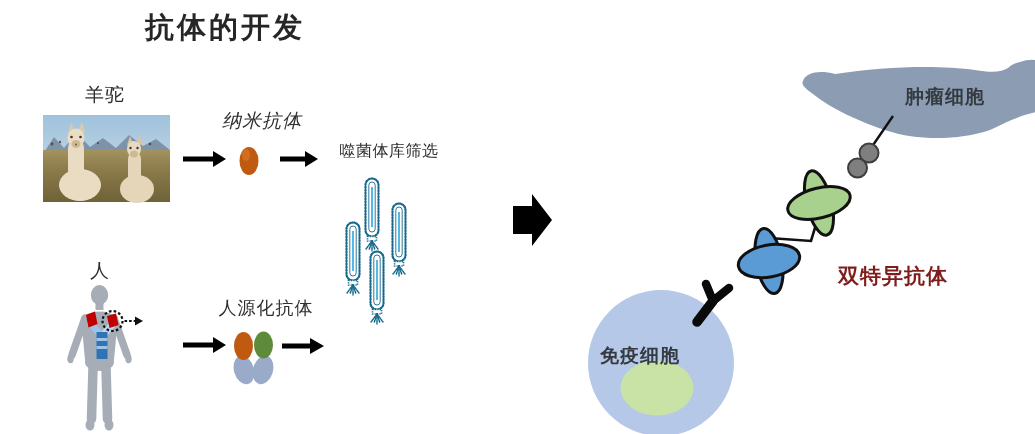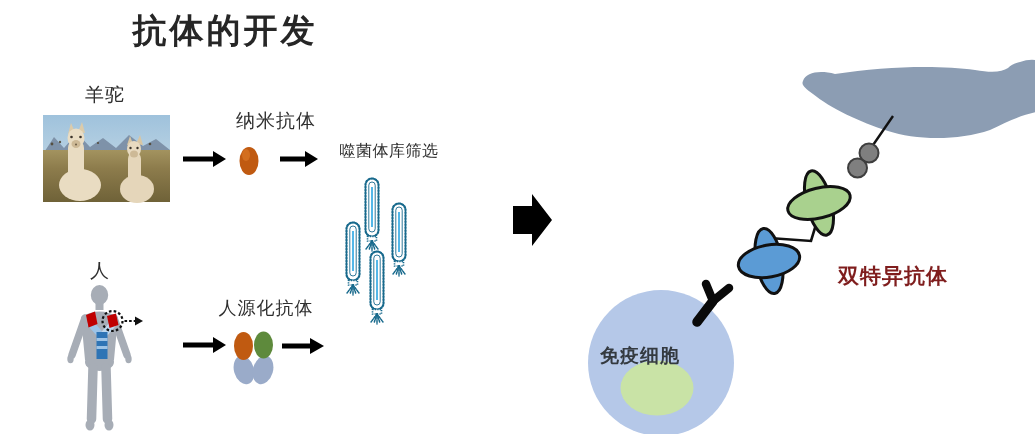--- a/index.html
+++ b/index.html
@@ -2,21 +2,21 @@
 <html><head>
 <meta charset="utf-8">
 <style>
   html,body{margin:0;padding:0;background:#fff;}
   .canvas{
     position:relative;width:1035px;height:434px;background:#fff;overflow:hidden;
     font-family:"Liberation Sans","DejaVu Sans",sans-serif;
   }
   .art{position:absolute;left:0;top:0;}
   .lbl{position:absolute;white-space:nowrap;color:#2f2f2f;transform:translateX(-50%);}
-  .title{font-size:34px;font-weight:700;color:#262626;letter-spacing:3px;}
+  .title{font-size:29px;font-weight:700;color:#262626;letter-spacing:3px;}
   .label-l{font-size:19px;font-weight:500;letter-spacing:1px;text-align:right;}
   .label-sm{font-size:16px;font-weight:500;letter-spacing:0.5px;}
   .label-r{font-size:19px;font-weight:700;color:#343a40;letter-spacing:1px;}
   .label-big{font-size:21px;font-weight:700;color:#7f1d1d;letter-spacing:1px;}
   .phage{color:#17698C;}
 </style>
 </head>
 <body>
 
 <div class="canvas">
@@ -177,21 +177,22 @@
     <g transform="rotate(-10 769 261)">
       <ellipse cx="769" cy="261" rx="13" ry="33" fill="#5B9BD5"></ellipse>
       <ellipse cx="769" cy="261" rx="31" ry="16" fill="#5B9BD5"></ellipse>
     </g>
   </g>
 </svg>
 
 <div class="lbl title" style="left:225px;top:8px;">抗体的开发</div>
 
 <div class="lbl label-l" style="left:105px;top:82px;">羊驼</div>
-<div class="lbl label-l" style="left:276px;top:108px;">纳米抗体</div>
+<div class="lbl label-l" style="left:262px;top:108px;font-style:italic;">纳米抗体</div>
 <div class="lbl label-sm" style="left:389px;top:141px;">噬菌体库筛选</div>
 <div class="lbl label-l" style="left:100px;top:258px;">人</div>
 <div class="lbl label-l" style="left:266px;top:296px;font-size:18px;">人源化抗体</div>
 
+<div class="lbl label-r" style="left:945px;top:84px;">肿瘤细胞</div>
 <div class="lbl label-big" style="left:893px;top:262px;">双特异抗体</div>
 <div class="lbl label-r" style="left:640px;top:343px;">免疫细胞</div>
 
 </div>
 
 </body></html>

